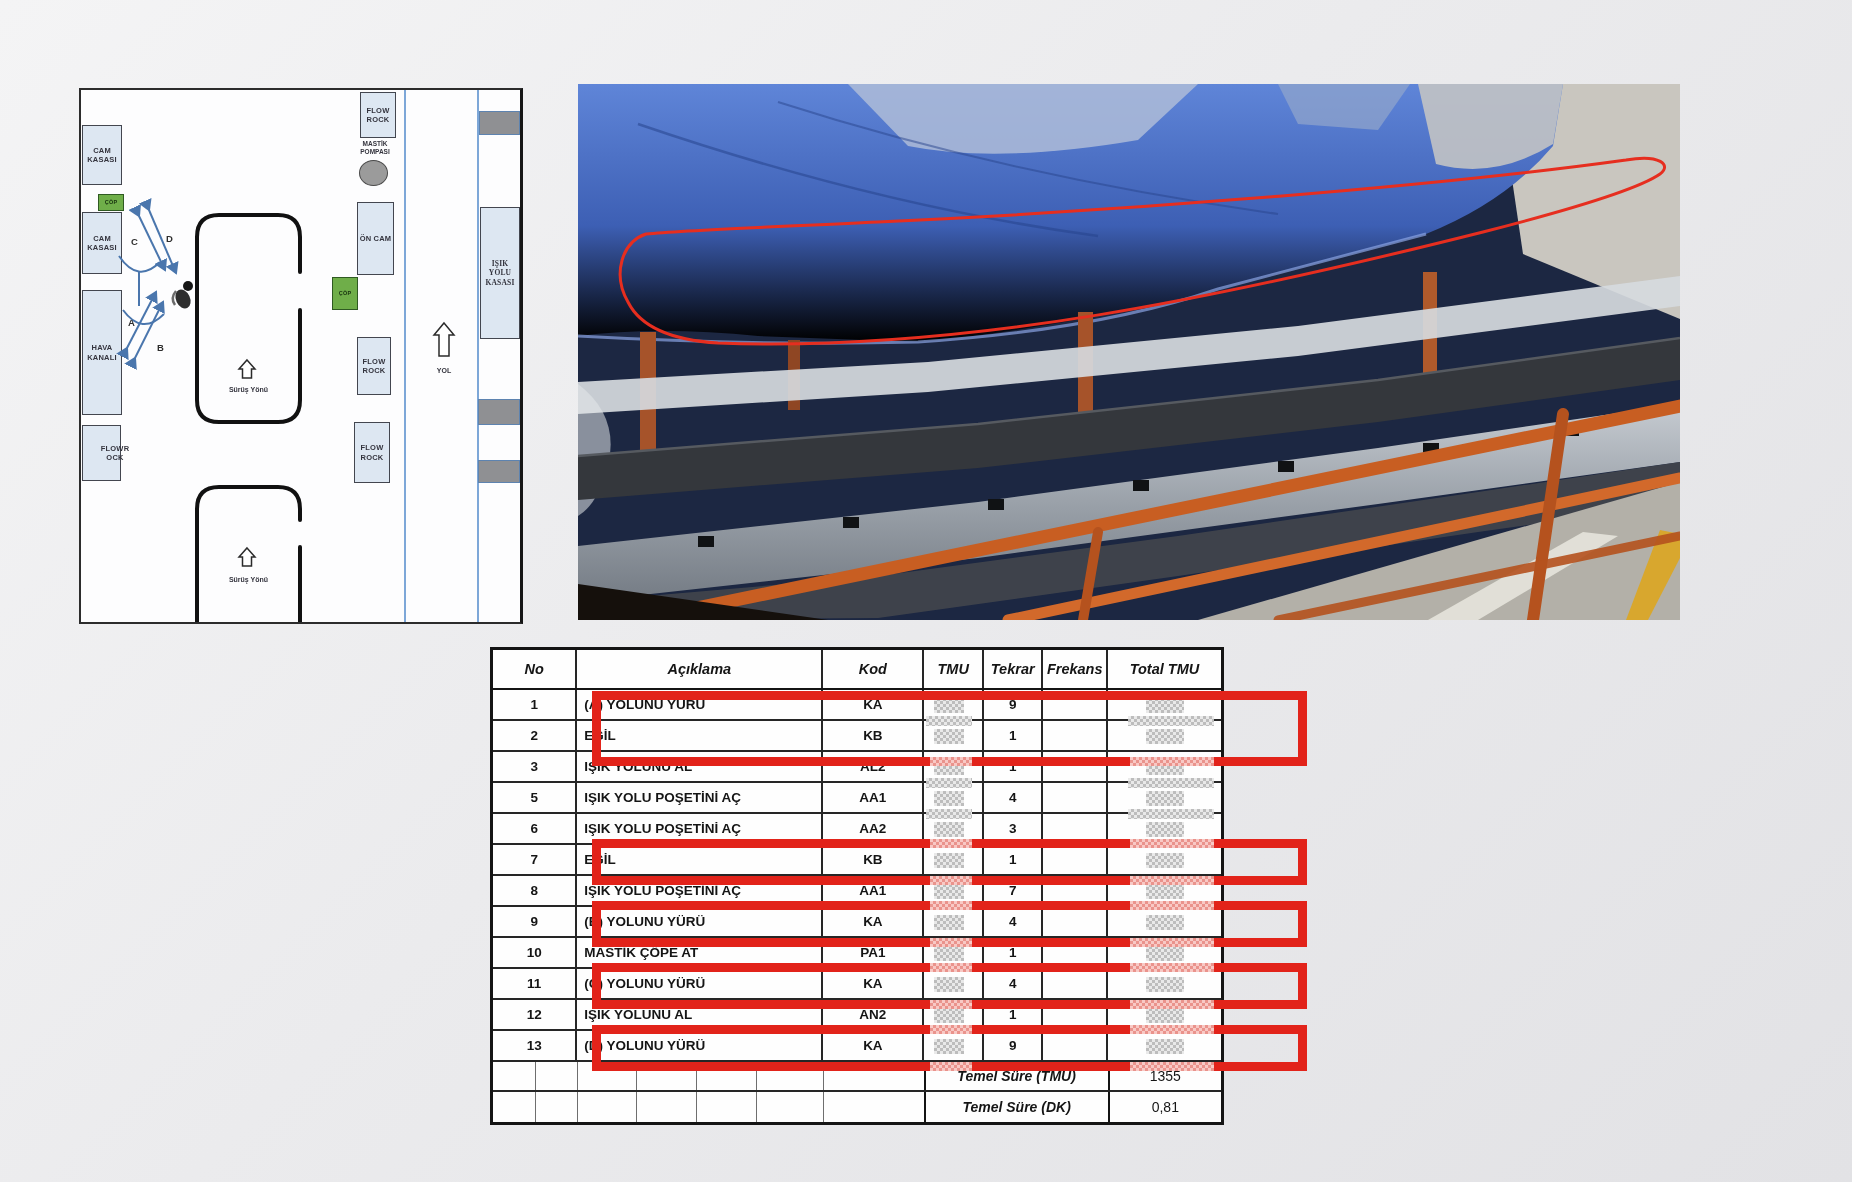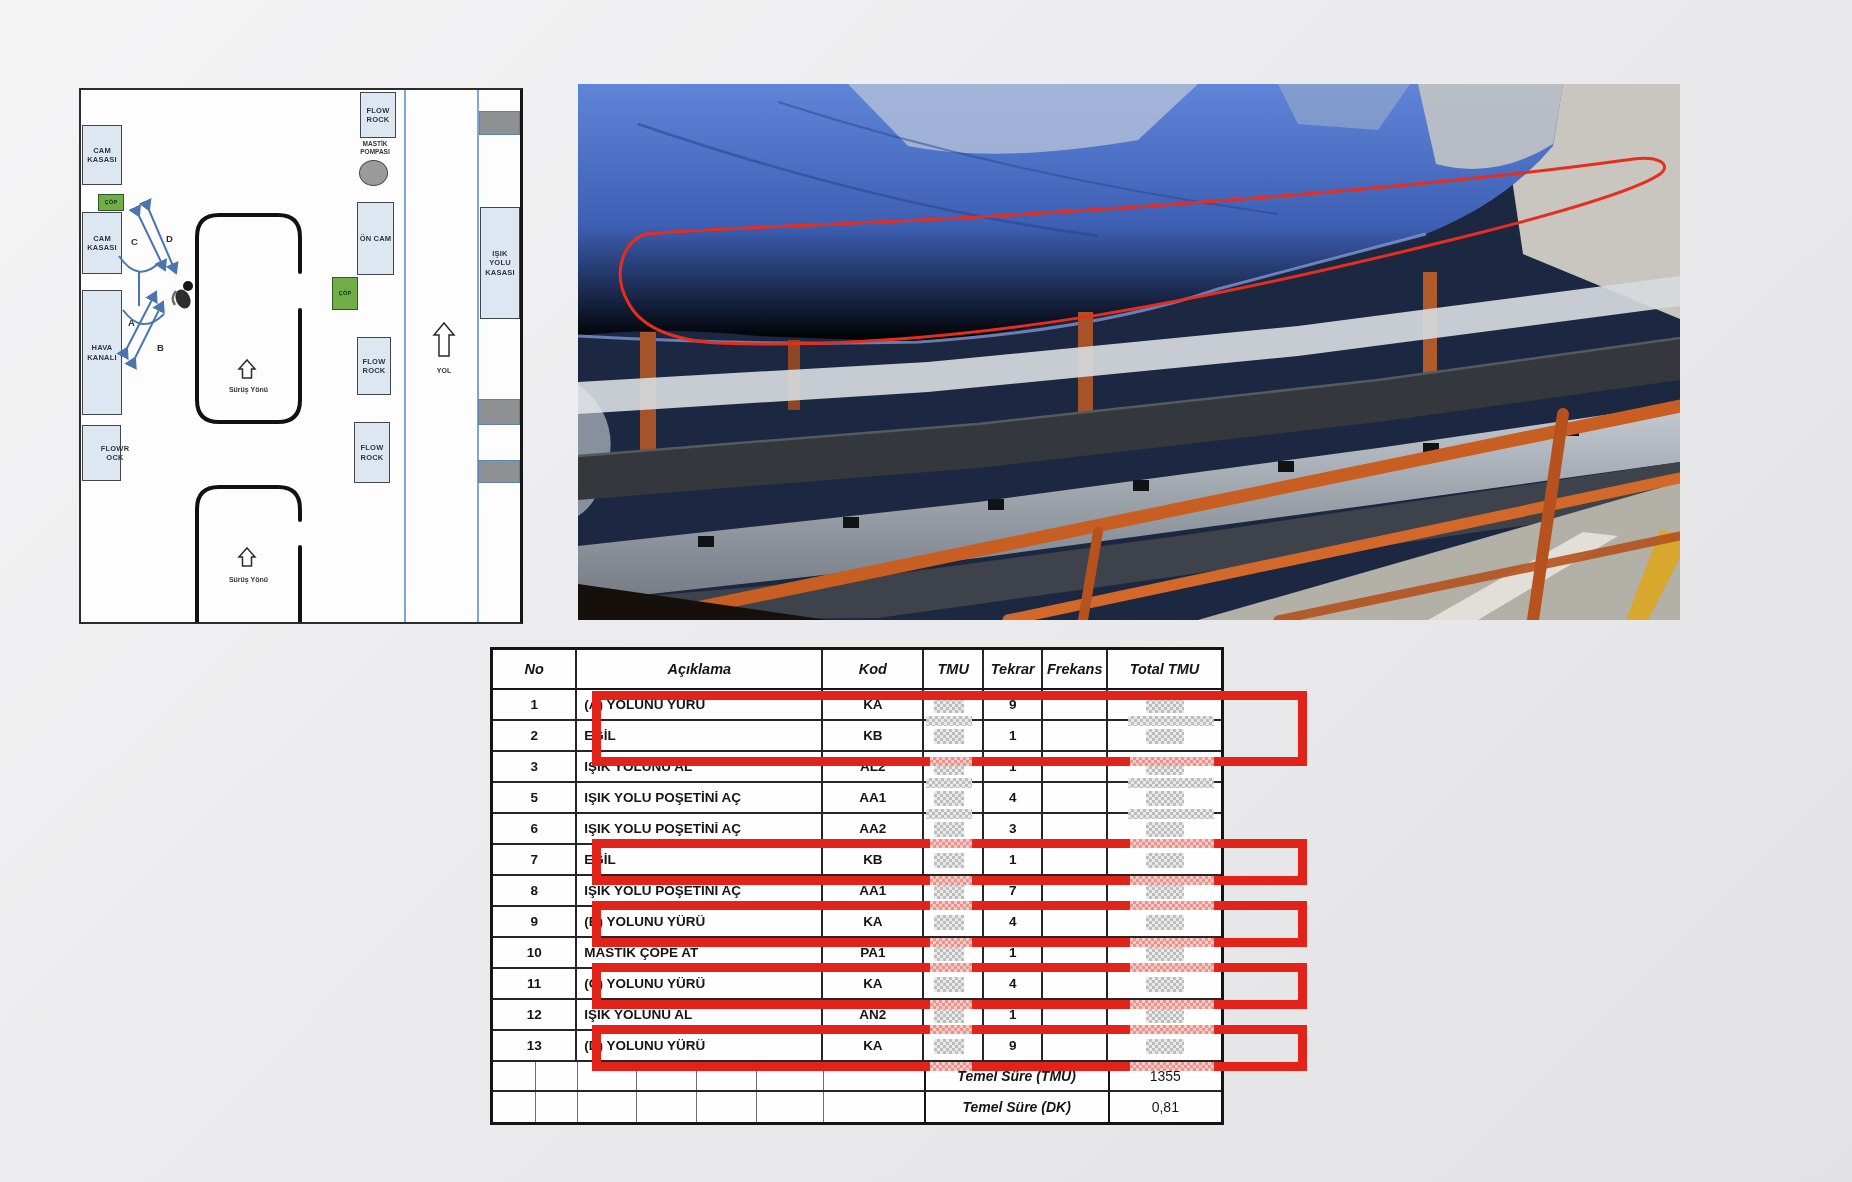--- a/index.html
+++ b/index.html
@@ -63,21 +63,21 @@
 
     <div class="bx" style="left:279px;top:2px;width:36px;height:46px;">FLOW ROCK</div>
     <div class="lbl" style="left:266px;top:50px;width:56px;font-size:6.5px;">MASTİK POMPASI</div>
     <div class="ellipse"></div>
     <div class="bx" style="left:276px;top:112px;width:37px;height:73px;">ÖN CAM</div>
     <div class="bx green" style="left:251px;top:187px;width:26px;height:33px;">ÇÖP</div>
     <div class="bx" style="left:276px;top:247px;width:34px;height:58px;">FLOW ROCK</div>
     <div class="bx" style="left:273px;top:332px;width:36px;height:61px;">FLOW ROCK</div>
 
     <div class="bx gray" style="left:398px;top:21px;width:41px;height:24px;"></div>
-    <div class="bx" style="left:399px;top:117px;width:40px;height:112px;">IŞIK YOLU KASASI</div>
+    <div class="bx" style="left:399px;top:117px;width:40px;height:132px;font-family:Liberation Serif, serif;">IŞIK YOLU KASASI</div>
     <div class="bx gray" style="left:397px;top:309px;width:42px;height:26px;"></div>
     <div class="bx gray" style="left:397px;top:370px;width:42px;height:23px;"></div>
 
     <div class="lbl" style="left:130px;top:296px;width:75px;font-size:7px;">Sürüş Yönü</div>
     <div class="lbl" style="left:130px;top:486px;width:75px;font-size:7px;">Sürüş Yönü</div>
     <div class="lbl" style="left:348px;top:277px;width:30px;font-size:7px;">YOL</div>
 
     <svg class="dsvg" width="439" height="532" viewBox="0 0 439 532">
       <defs>
         <marker id="ah" markerWidth="7" markerHeight="7" refX="5" refY="3.5" orient="auto">

